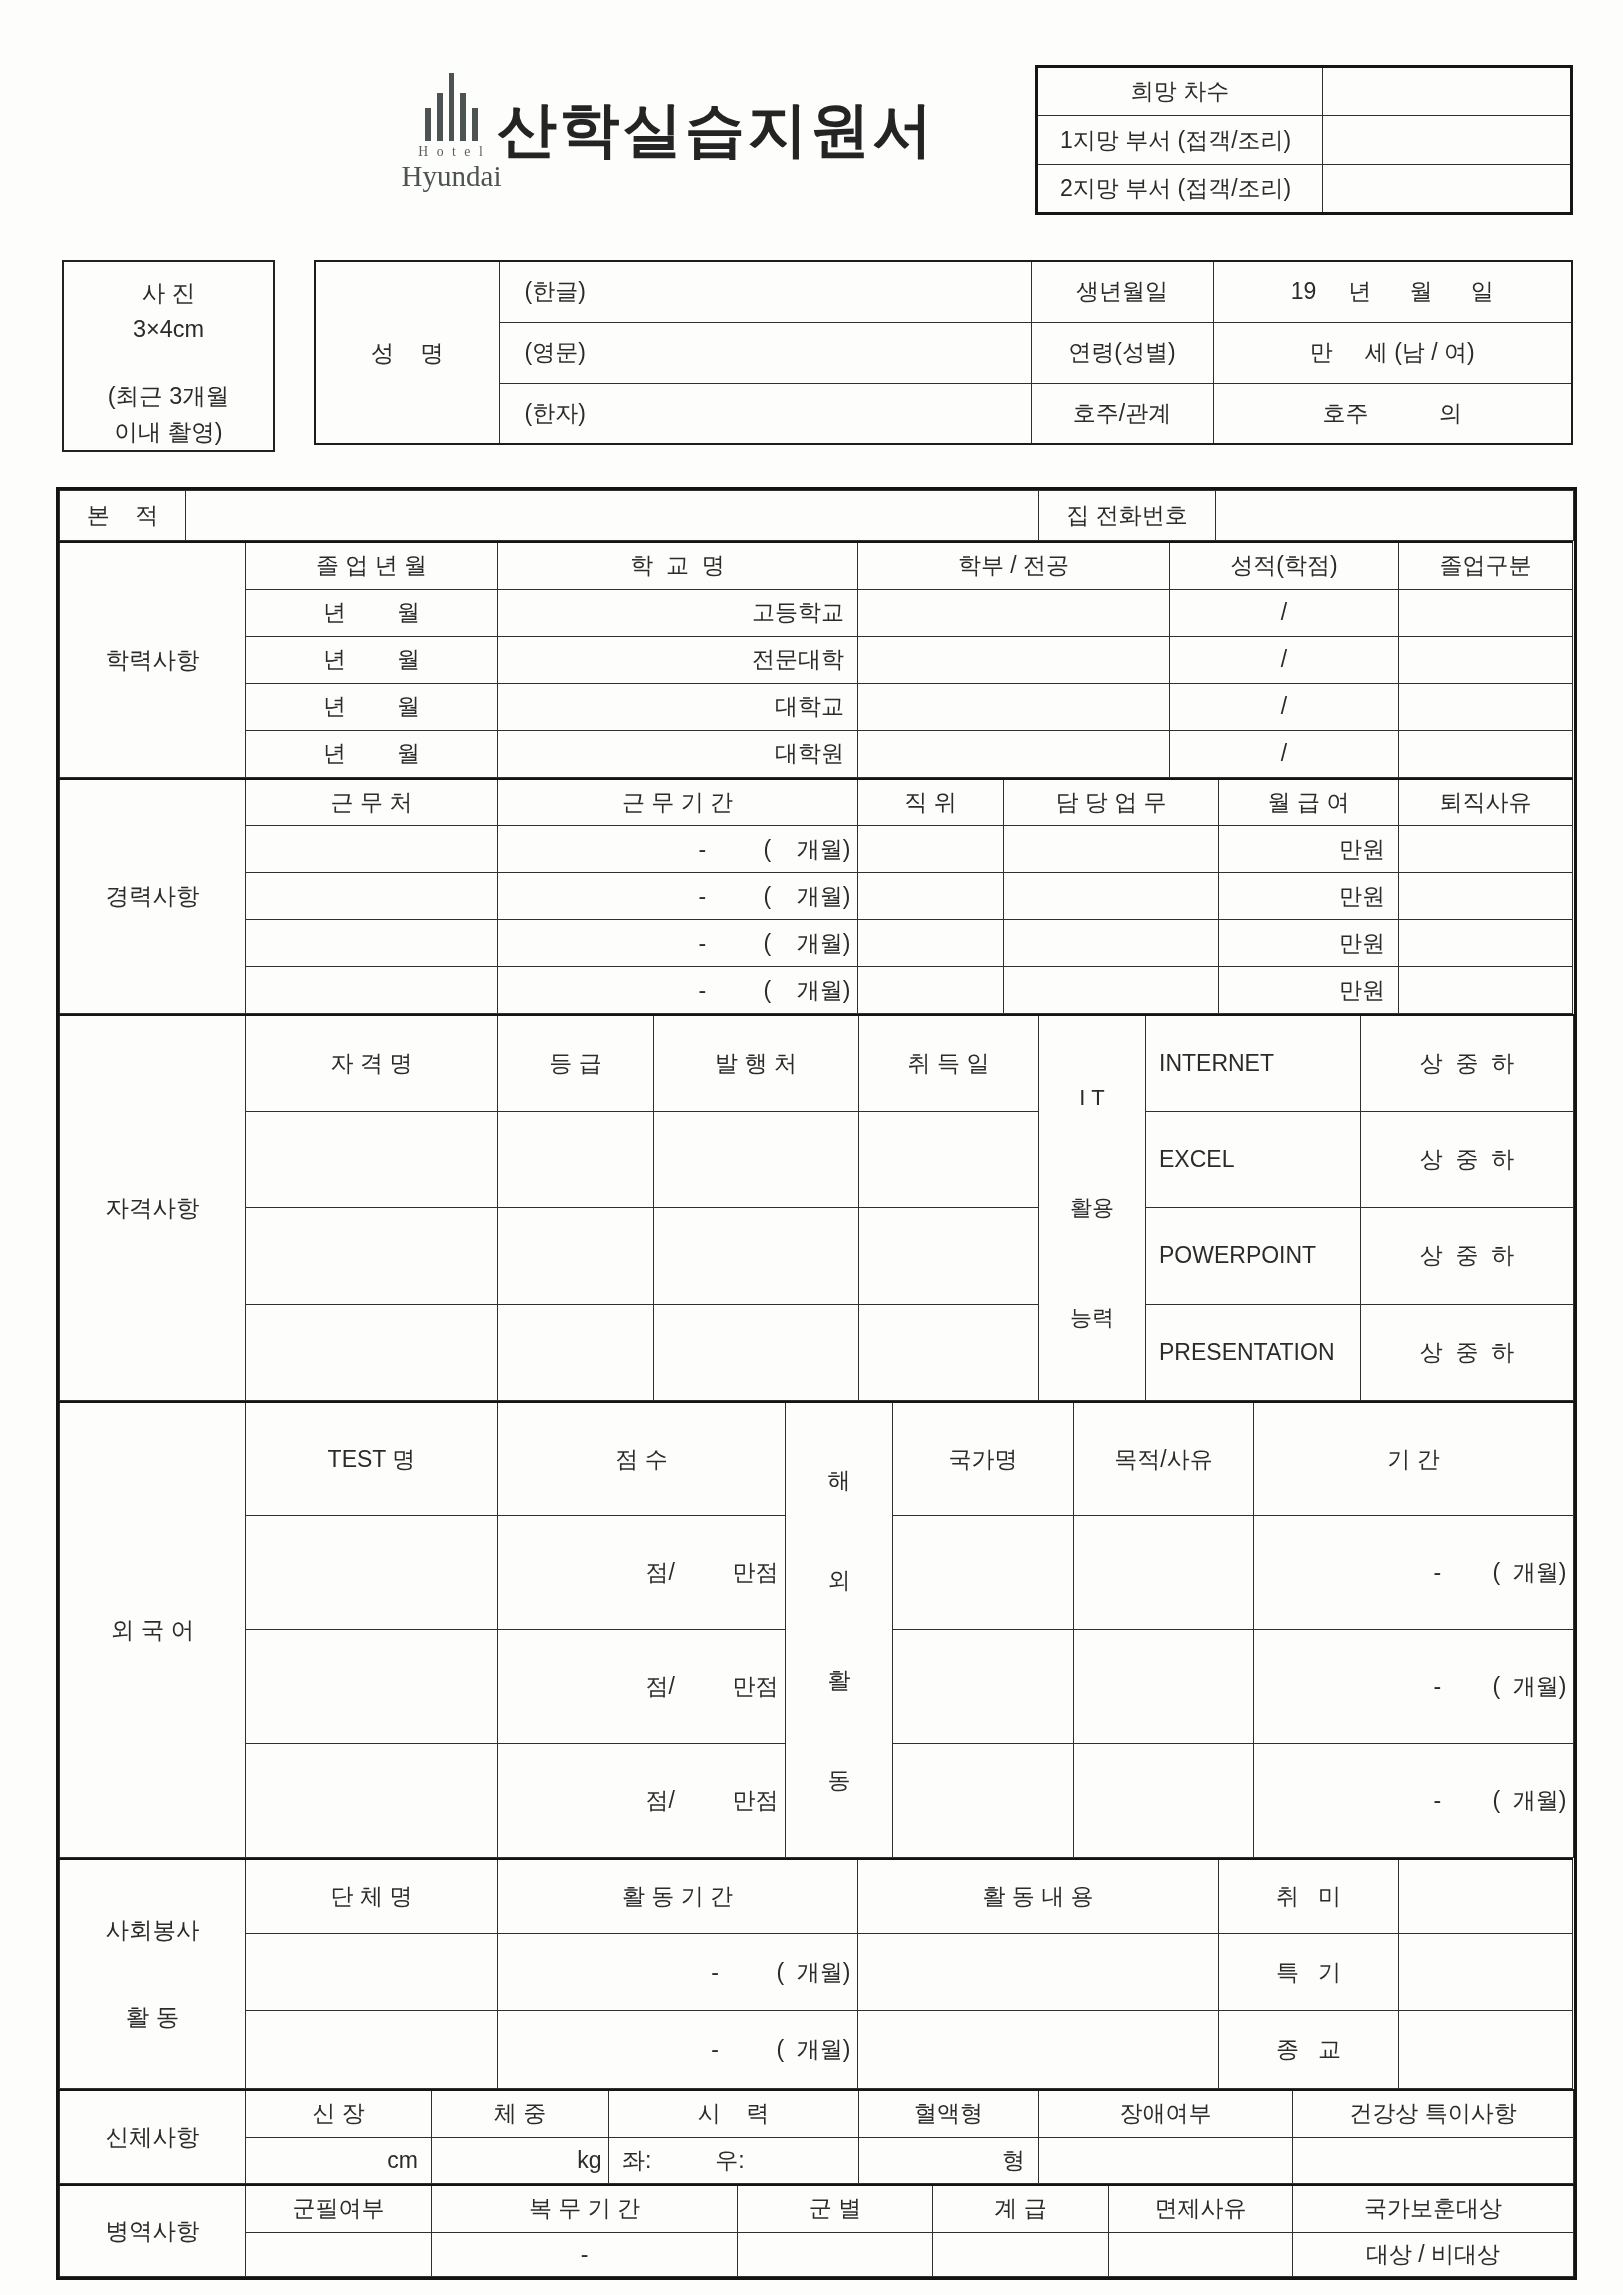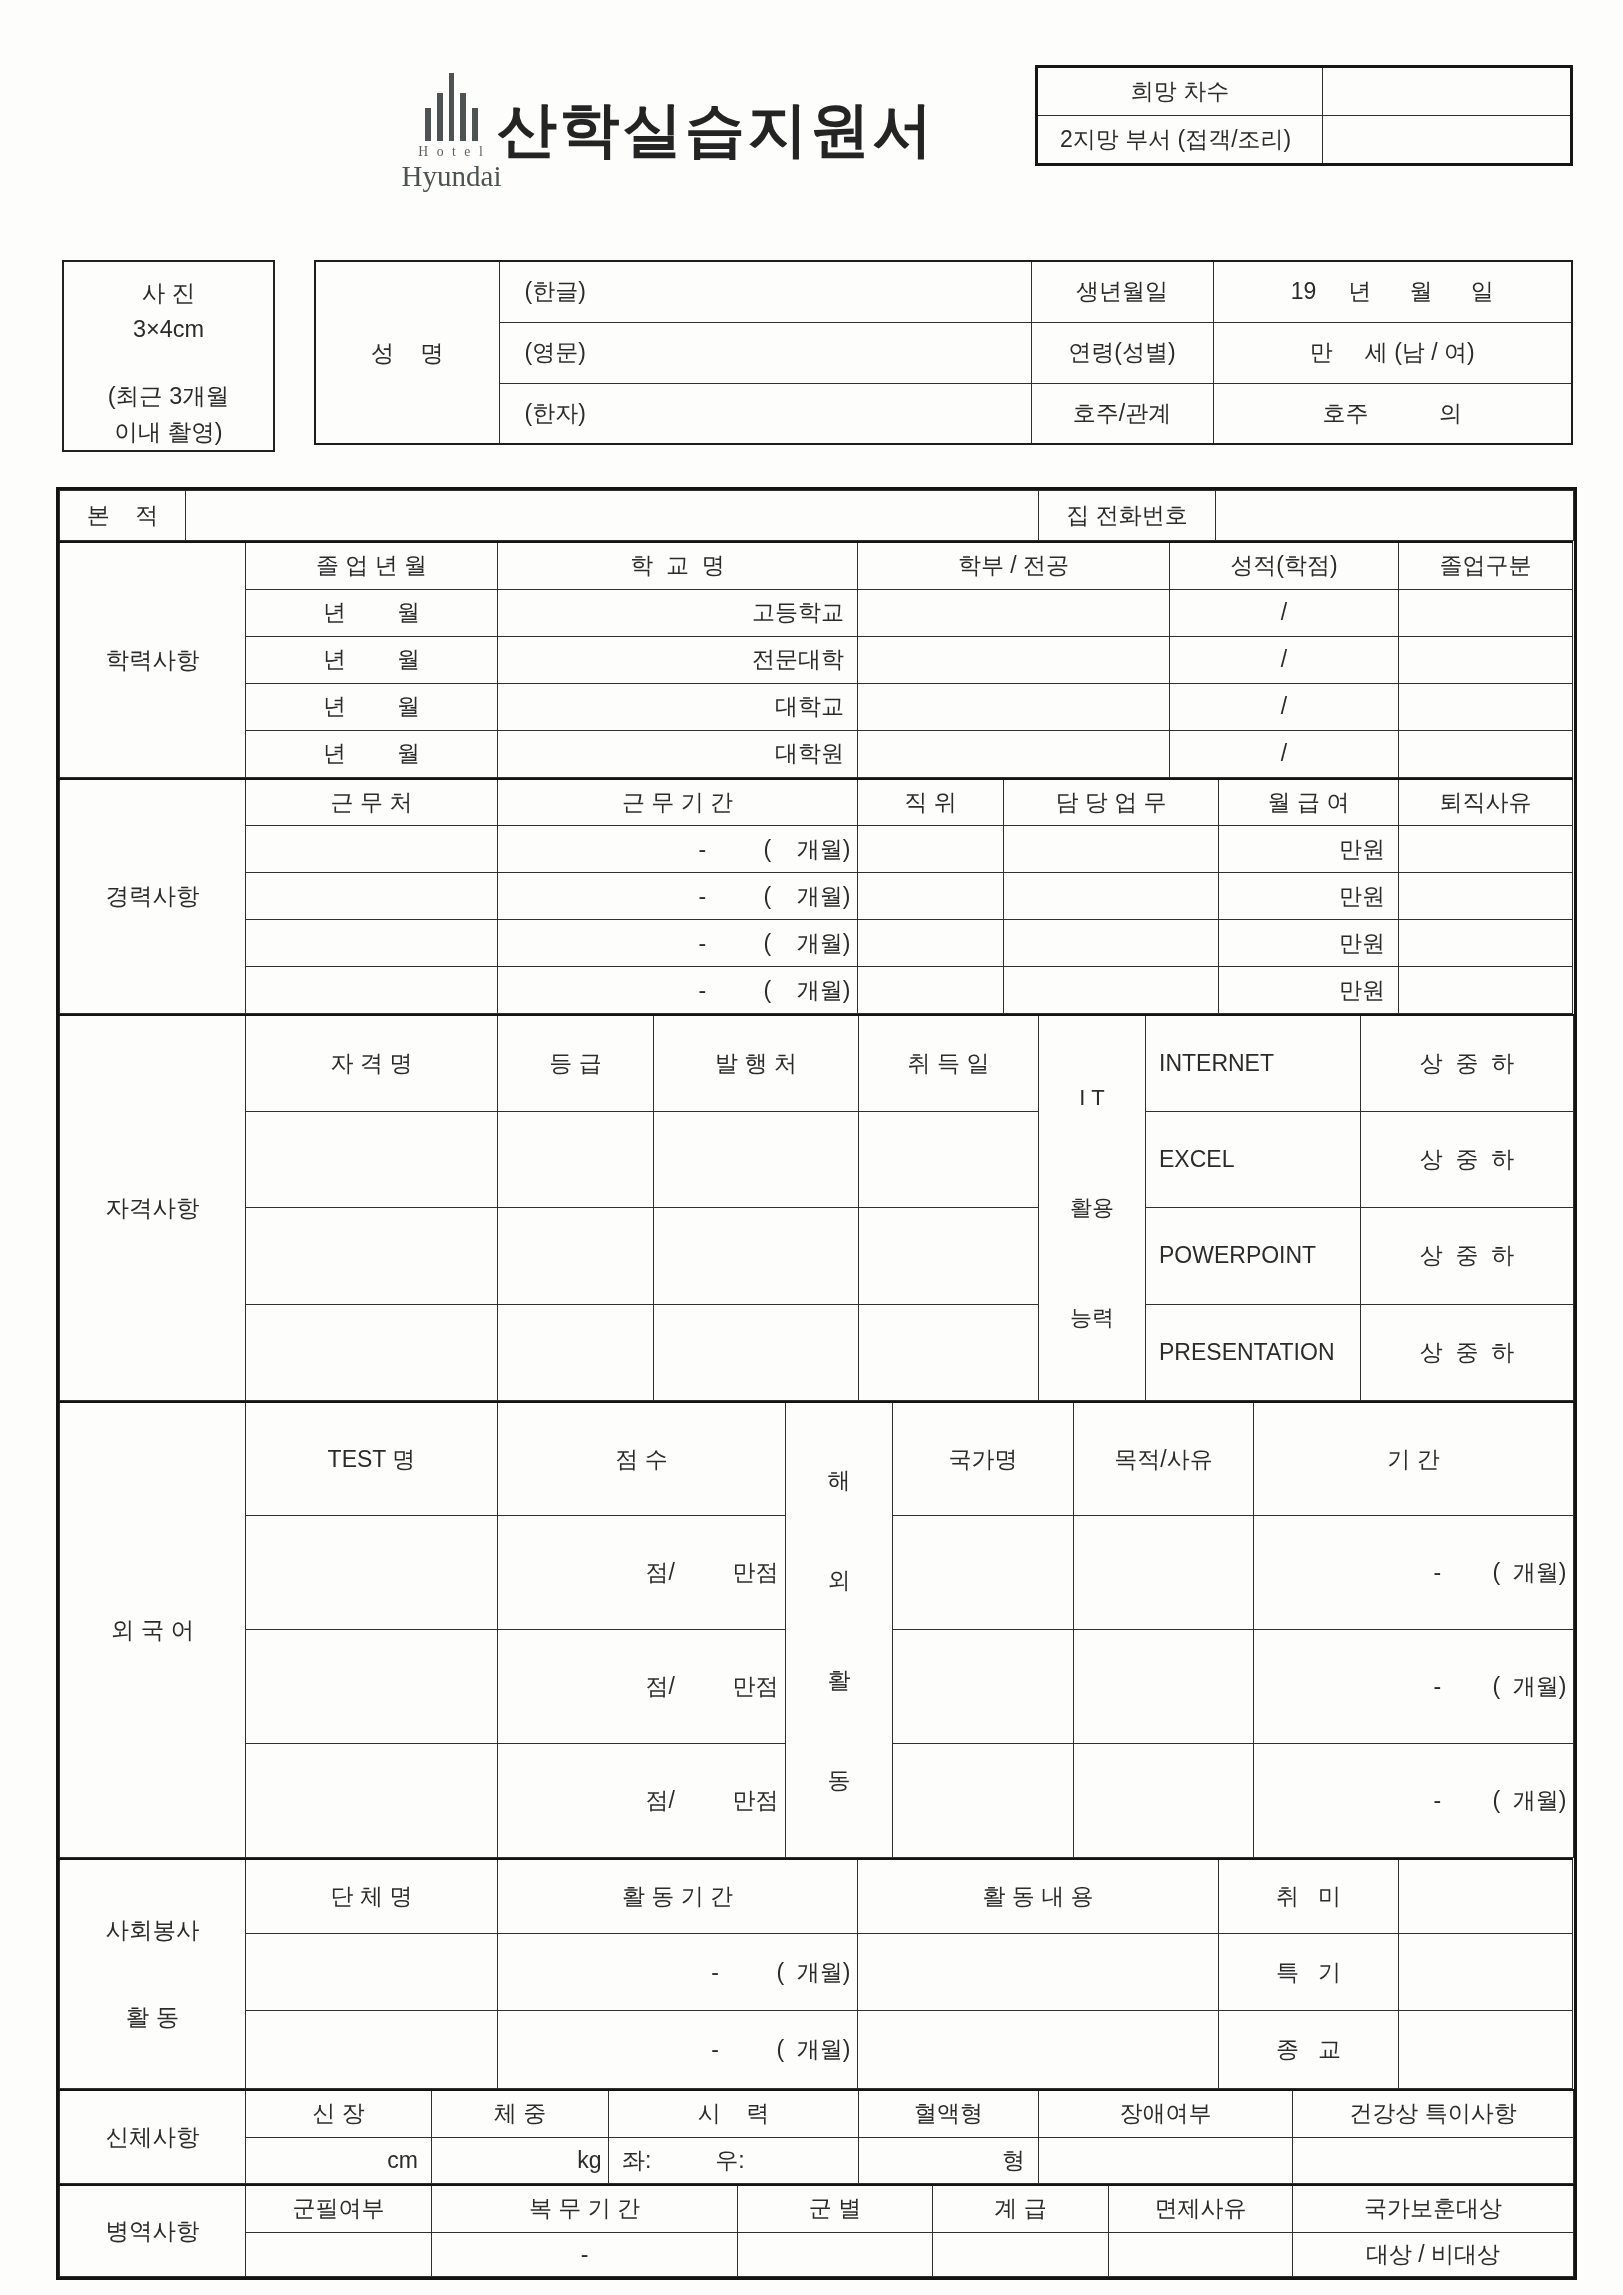--- a/index.html
+++ b/index.html
@@ -75,20 +75,24 @@
   <colgroup>
       <col style="width:286px">
       <col style="width:249px">
     </colgroup>
   <tbody>
       <tr>
     <td>희망 차수</td>
     <td></td>
   </tr>
   <tr>
+    <td class="plabel2">1지망 부서 (접객/조리)</td>
+    <td></td>
+  </tr>
+  <tr>
     <td class="plabel2">2지망 부서 (접객/조리)</td>
     <td></td>
   </tr>
 </tbody>
   </table>
 
 <div class="abs photo">
   <div>사  진</div>
   <div>3×4cm</div>
   <div class="gap"></div>

